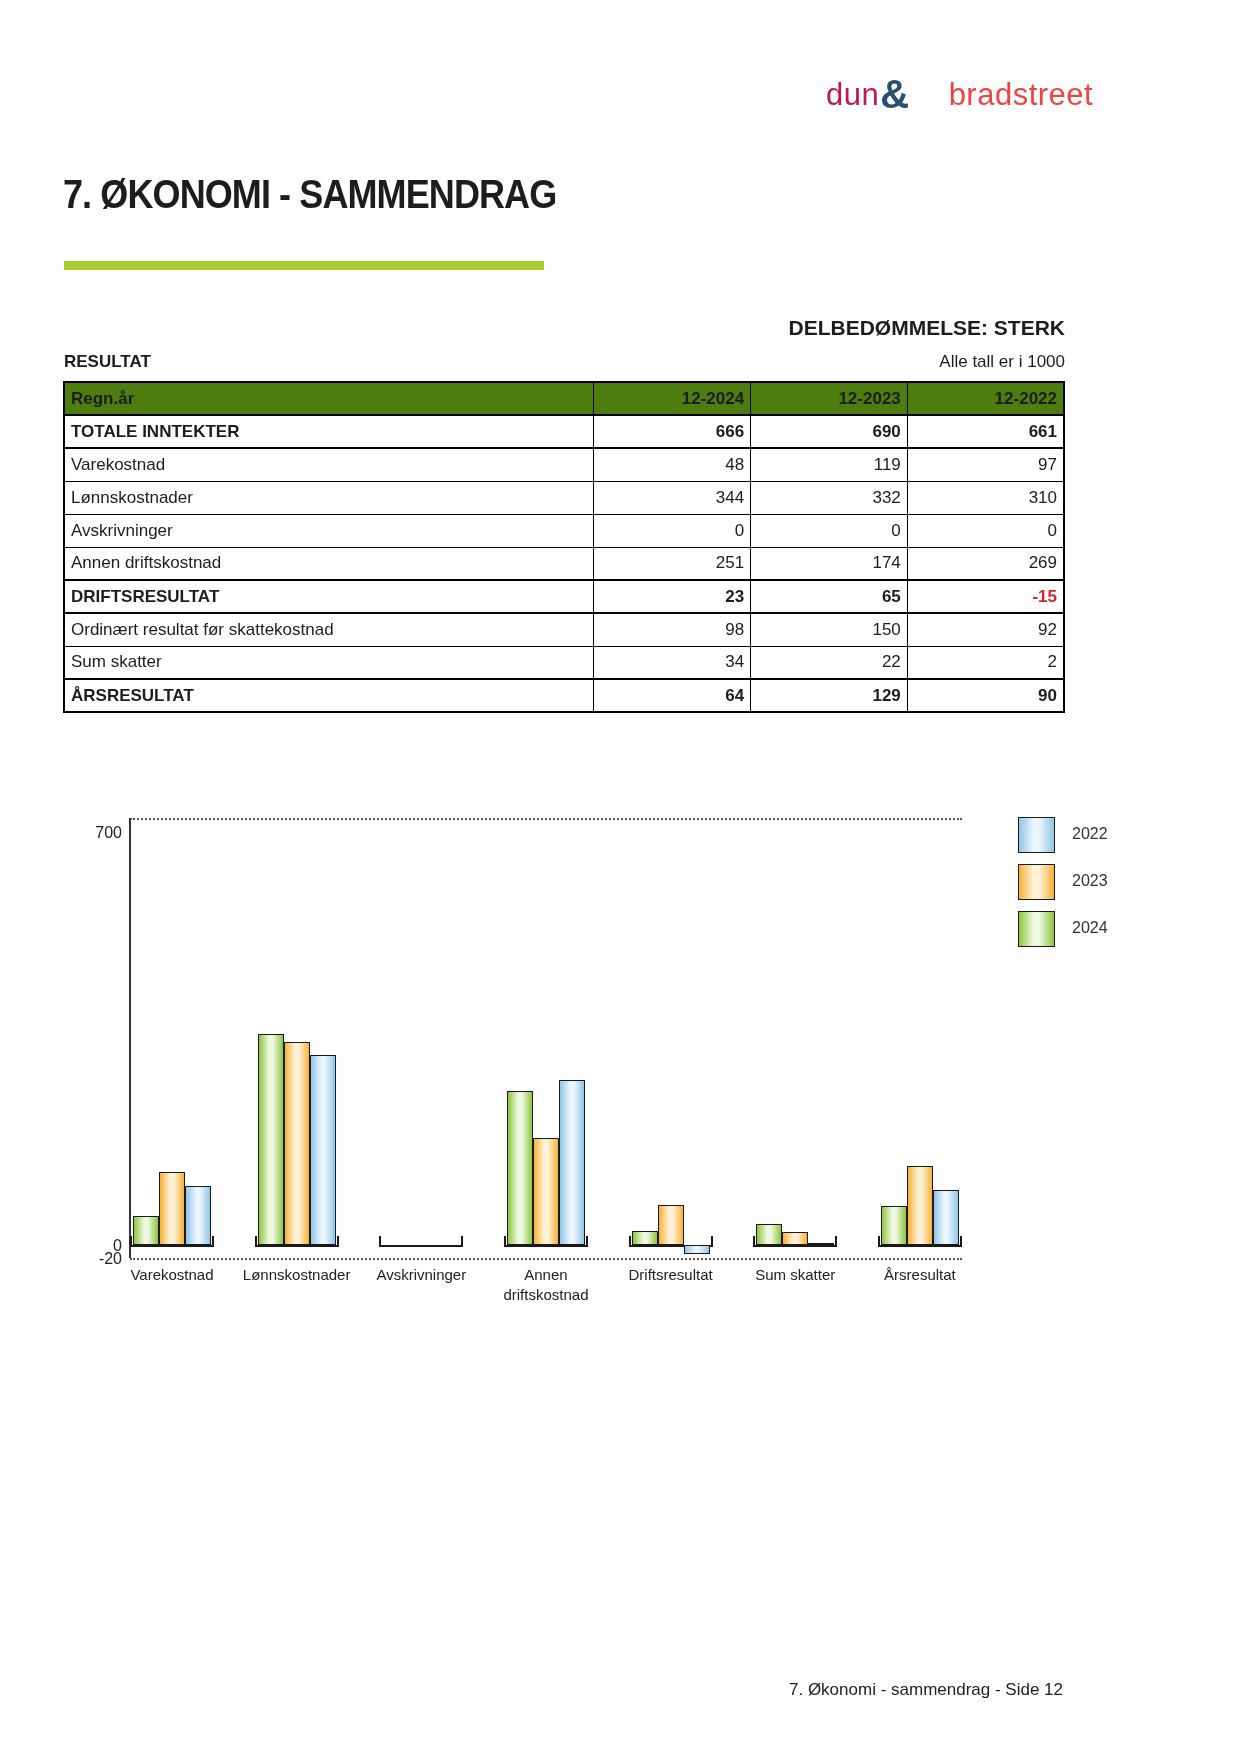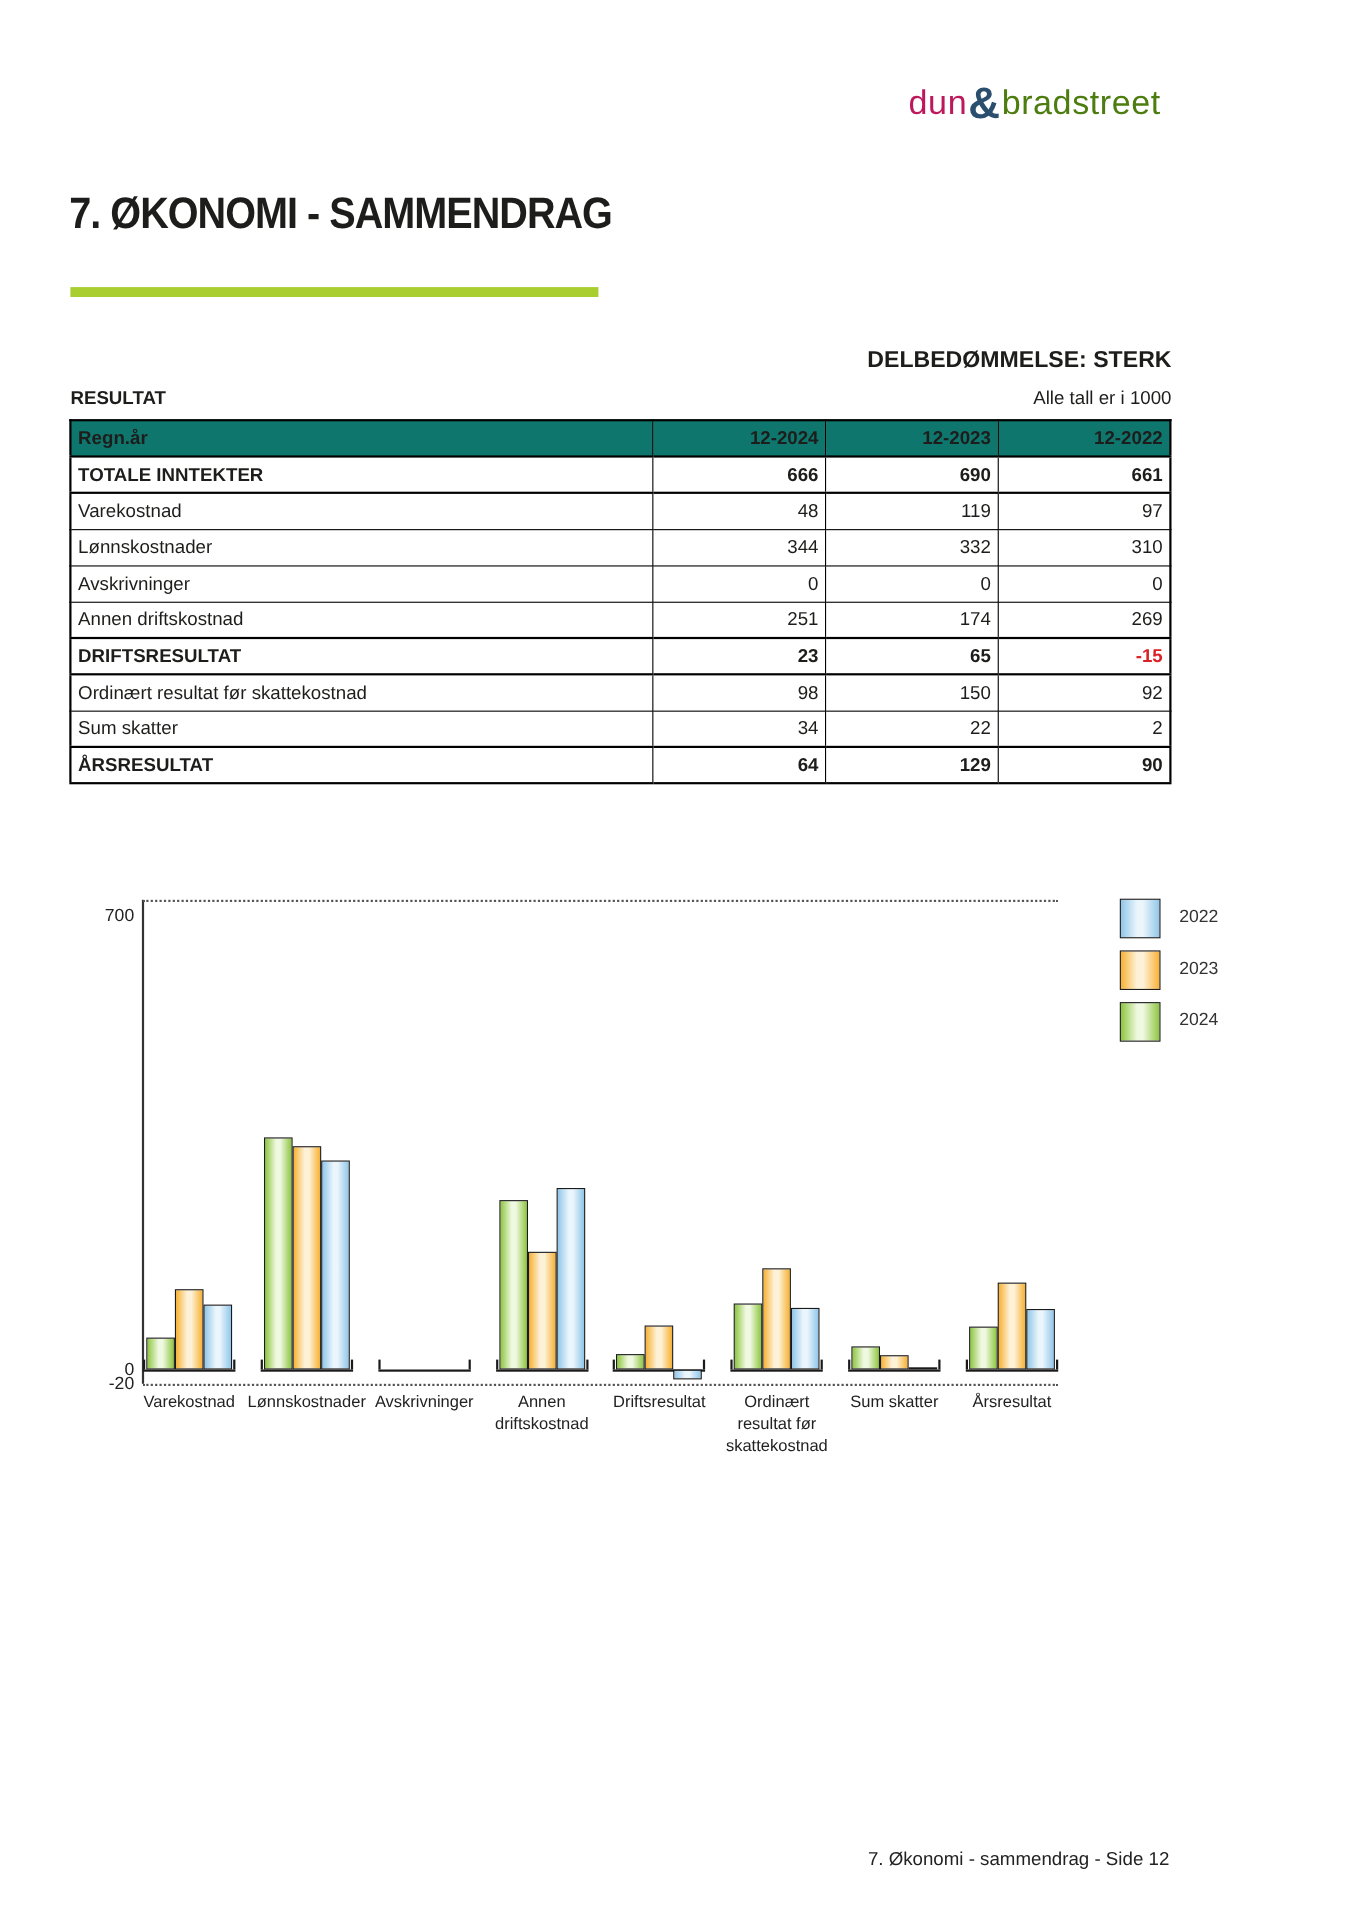--- a/index.html
+++ b/index.html
@@ -11,21 +11,21 @@
     color: #1d1d1b;
     overflow: hidden;
   }
   
   .logo {
     position: absolute; top: 72px; left: 826px;
     font-size: 31px; letter-spacing: 0.5px; white-space: nowrap;
   }
   .logo-dun { color: #be185d; }
   .logo-amp { color: #2a4e6e; font-size: 40px; font-weight: bold; margin: 0 1px; vertical-align: -3px; }
-  .logo-brad { color: #4d7c0f; }
+  .logo-brad { color: #ef4444; margin-left: 38px; }
   
   .title {
     position: absolute; top: 172px; left: 63px;
     font-size: 40px; font-weight: bold; letter-spacing: -1px;
     transform: scaleX(0.9); transform-origin: left center;
     white-space: nowrap; color: #1d1d1b;
   }
   .rule {
     position: absolute; top: 261px; left: 64px;
     width: 480px; height: 9px;
@@ -48,21 +48,21 @@
     position: absolute; top: 381px; left: 63px;
     width: 1002px; border-collapse: collapse;
     font-size: 17px;
   }
   table.result th, table.result td {
     border: 1px solid #000; height: 33px;
     padding: 0 6px; font-weight: normal;
   }
   table.result { border: 2px solid #000; }
   table.result thead th {
-    background: #0f766e; font-weight: bold;
+    background: #4d7c0f; font-weight: bold;
     border-bottom: 2px solid #000;
   }
   table.result th:first-child, table.result td:first-child { text-align: left; width: 531px; }
   table.result th + th, table.result td + td { text-align: right; width: 157px; }
   table.result tr.bold td { font-weight: bold; border-top: 2px solid #000; border-bottom: 2px solid #000; margin-top: 36px; }
   table.result td.neg { color: #da2128; }
   
   .chart {
     position: absolute; left: 130px; top: 818px;
     width: 832px; height: 429px;
@@ -243,32 +243,20 @@
       <div class="bar" style="left: 3px; height: 14px; bottom: 0px; background: linear-gradient(90deg, rgb(141, 198, 63) 0%, rgb(239, 248, 224) 42%, rgb(239, 248, 224) 58%, rgb(141, 198, 63) 100%);"></div>
       <div class="bar" style="left: 29px; height: 40px; bottom: 0px; background: linear-gradient(90deg, rgb(248, 177, 51) 0%, rgb(253, 242, 216) 42%, rgb(253, 242, 216) 58%, rgb(248, 177, 51) 100%);"></div>
       <div class="bar" style="left: 55px; height: 9px; bottom: -9px; background: linear-gradient(90deg, rgb(144, 198, 233) 0%, rgb(234, 245, 252) 42%, rgb(234, 245, 252) 58%, rgb(144, 198, 233) 100%);"></div>
       <div class="tick tick-l"></div>
       <div class="tick tick-r"></div>
       <div class="xlabel">
         <div>Driftsresultat</div>
       </div>
     </div>
     <div class="group">
-      <div class="bar" style="left: 3px; height: 60px; bottom: 0px; background: linear-gradient(90deg, rgb(141, 198, 63) 0%, rgb(239, 248, 224) 42%, rgb(239, 248, 224) 58%, rgb(141, 198, 63) 100%);"></div>
-      <div class="bar" style="left: 29px; height: 92px; bottom: 0px; background: linear-gradient(90deg, rgb(248, 177, 51) 0%, rgb(253, 242, 216) 42%, rgb(253, 242, 216) 58%, rgb(248, 177, 51) 100%);"></div>
-      <div class="bar" style="left: 55px; height: 56px; bottom: 0px; background: linear-gradient(90deg, rgb(144, 198, 233) 0%, rgb(234, 245, 252) 42%, rgb(234, 245, 252) 58%, rgb(144, 198, 233) 100%);"></div>
-      <div class="tick tick-l"></div>
-      <div class="tick tick-r"></div>
-      <div class="xlabel">
-        <div>Ordinært</div>
-        <div>resultat før</div>
-        <div>skattekostnad</div>
-      </div>
-    </div>
-    <div class="group">
       <div class="bar" style="left: 3px; height: 21px; bottom: 0px; background: linear-gradient(90deg, rgb(141, 198, 63) 0%, rgb(239, 248, 224) 42%, rgb(239, 248, 224) 58%, rgb(141, 198, 63) 100%);"></div>
       <div class="bar" style="left: 29px; height: 13px; bottom: 0px; background: linear-gradient(90deg, rgb(248, 177, 51) 0%, rgb(253, 242, 216) 42%, rgb(253, 242, 216) 58%, rgb(248, 177, 51) 100%);"></div>
       <div class="bar" style="left: 55px; height: 1px; bottom: 0px; background: linear-gradient(90deg, rgb(144, 198, 233) 0%, rgb(234, 245, 252) 42%, rgb(234, 245, 252) 58%, rgb(144, 198, 233) 100%);"></div>
       <div class="tick tick-l"></div>
       <div class="tick tick-r"></div>
       <div class="xlabel">
         <div>Sum skatter</div>
       </div>
     </div>
     <div class="group">

